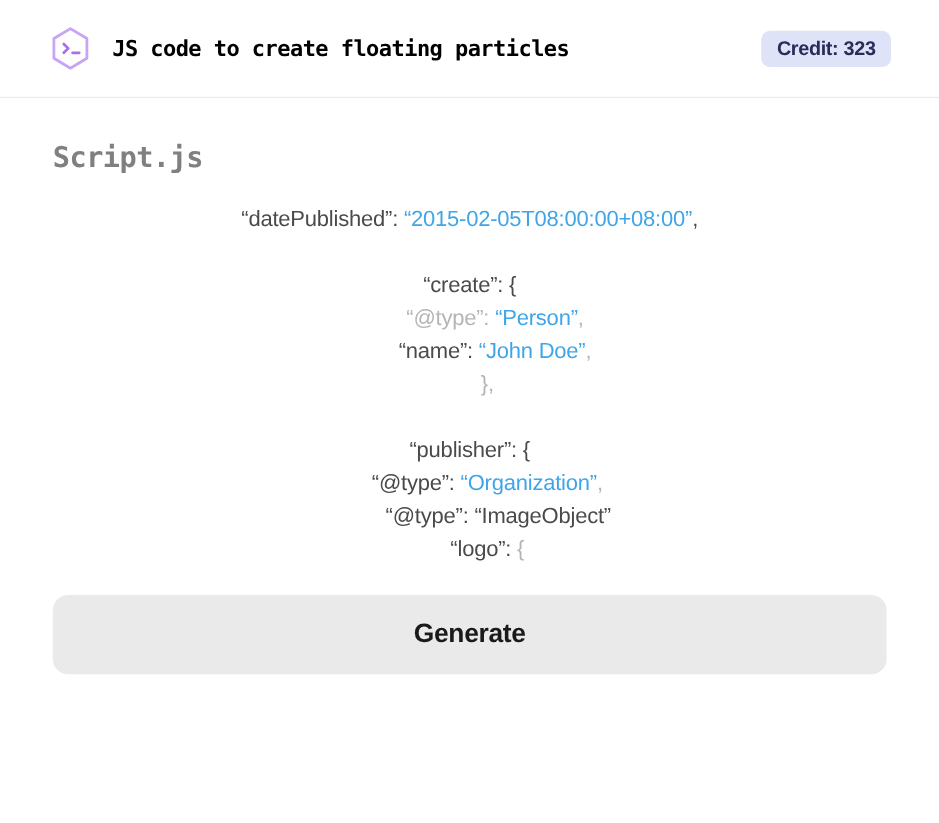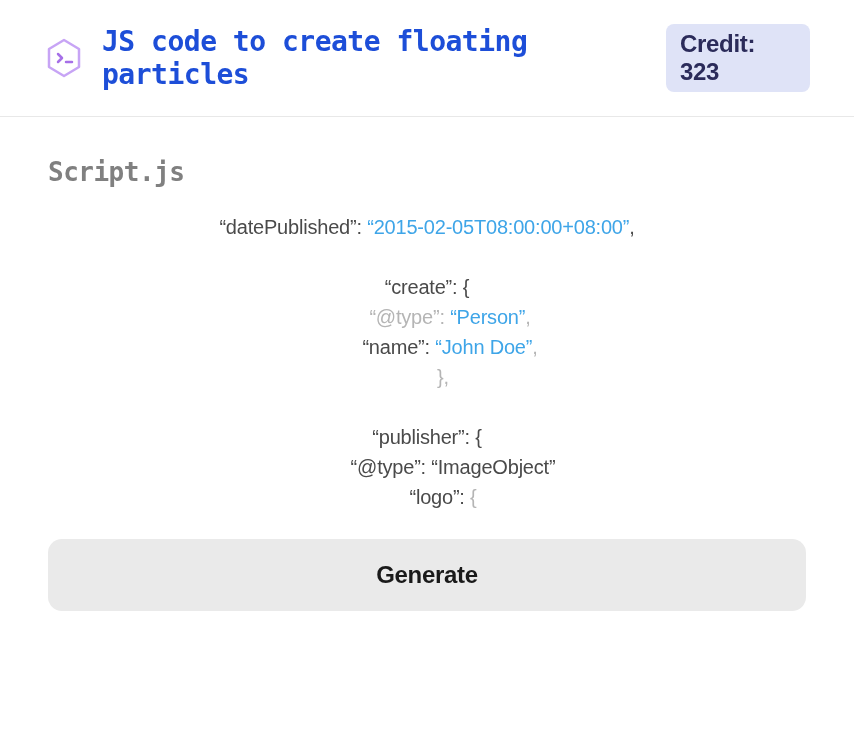--- a/index.html
+++ b/index.html
@@ -27,29 +27,29 @@
     }
     .logo {
       width: 40px;
       height: 40px;
       display: flex;
       align-items: center;
       justify-content: center;
     }
     .page-title {
       font-family: ui-monospace, "SF Mono", Menlo, Monaco, Consolas, monospace;
-      font-size: 28px;
+      font-size: 20px;
       font-weight: 600;
-      color: #1d4ed8;
+      color: #000000;
       letter-spacing: -0.5px;
     }
     .credit-badge {
       background: #dfe3f7;
       color: #2b2b5a;
-      font-size: 24px;
+      font-size: 18px;
       font-weight: 600;
       padding: 6px 14px;
       border-radius: 8px;
       letter-spacing: -0.3px;
     }
     .content {
       padding: 40px 48px 0 48px;
     }
     .script-title {
       font-family: ui-monospace, "SF Mono", Menlo, Monaco, Consolas, monospace;
@@ -114,18 +114,19 @@
 
   <div class="code-block">
     <span class="code-line"><span>“datePublished”: </span><span class="value">“2015-02-05T08:00:00+08:00”</span><span>,</span></span>
     <div class="mb-blank"></div>
     <span class="code-line">“create”: {</span>
     <span class="code-line indent-1"><span class="muted">“@type”: </span><span class="value">“Person”</span><span class="muted">,</span></span>
     <span class="code-line indent-1"><span>“name”: </span><span class="value">“John Doe”</span><span class="muted">,</span></span>
     <span class="code-line indent-1b muted">},</span>
     <div class="mb-blank"></div>
     <span class="code-line">“publisher”: {</span>
+    <span class="code-line indent-1b"><span>“@type”: </span><span class="value">“Organization”</span><span class="muted">,</span></span>
     <span class="code-line indent-2">“@type”: “ImageObject”</span>
     <span class="code-line indent-1b"><span>“logo”: </span><span class="muted">{</span></span>
   </div>
 
   <button class="generate-btn">Generate</button>
 </div>
 
 </body></html>

